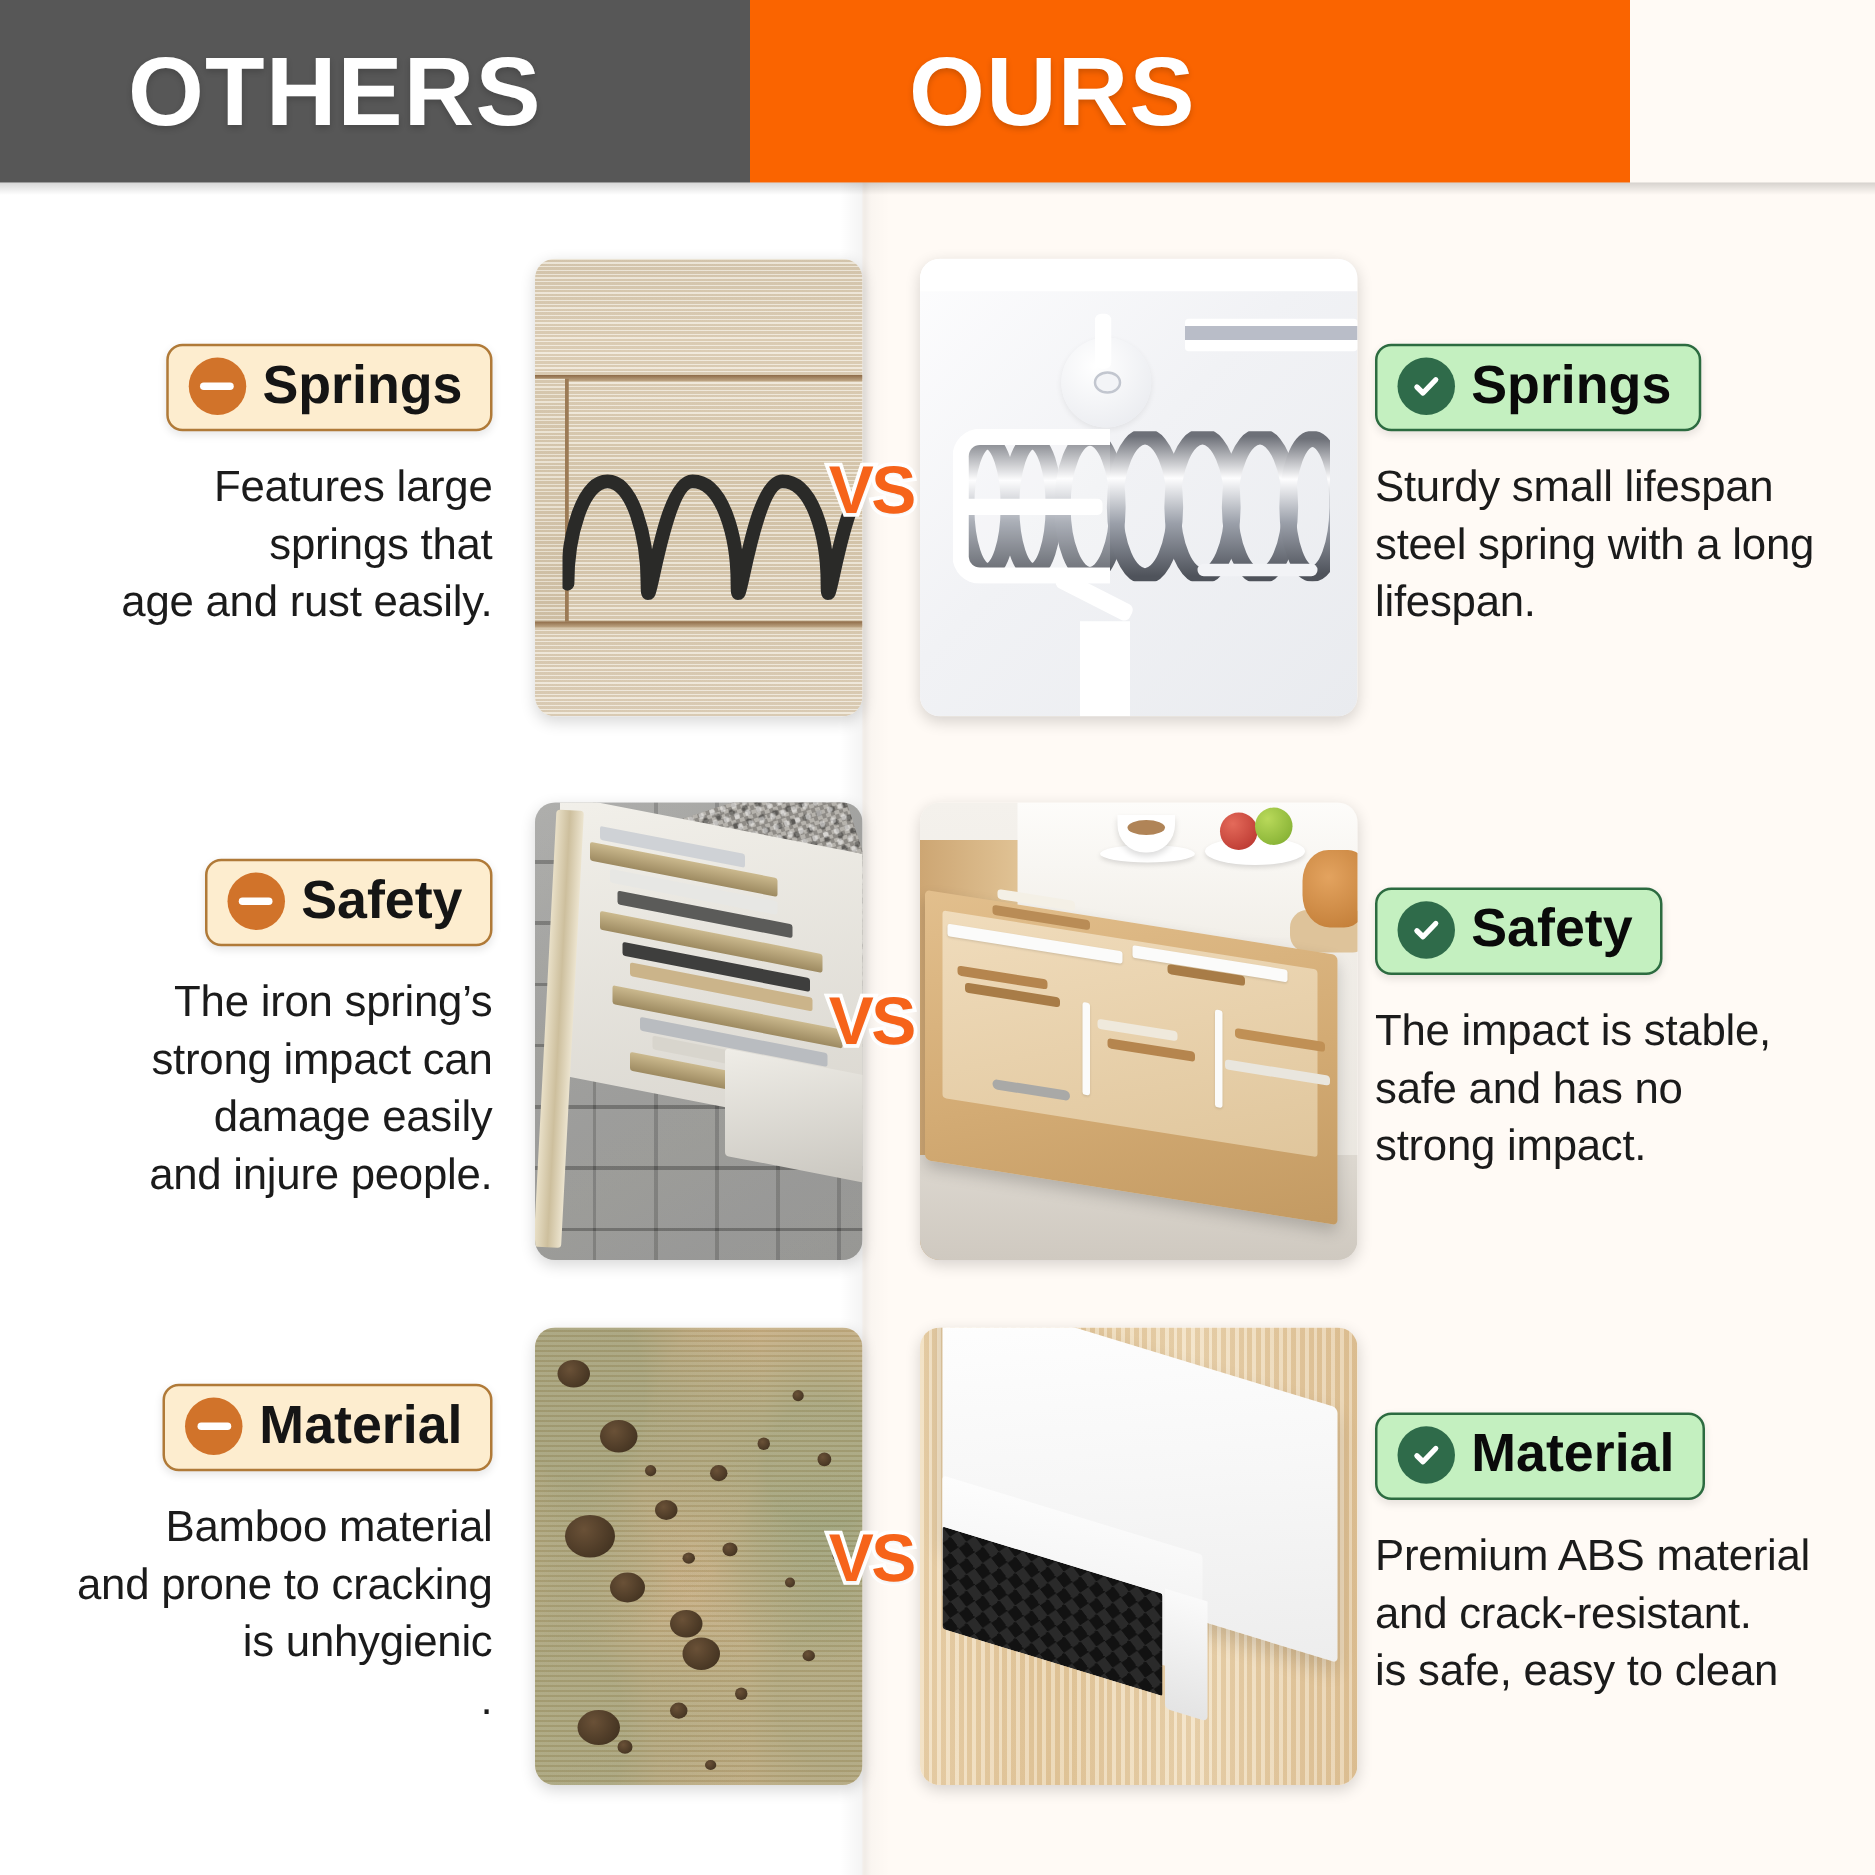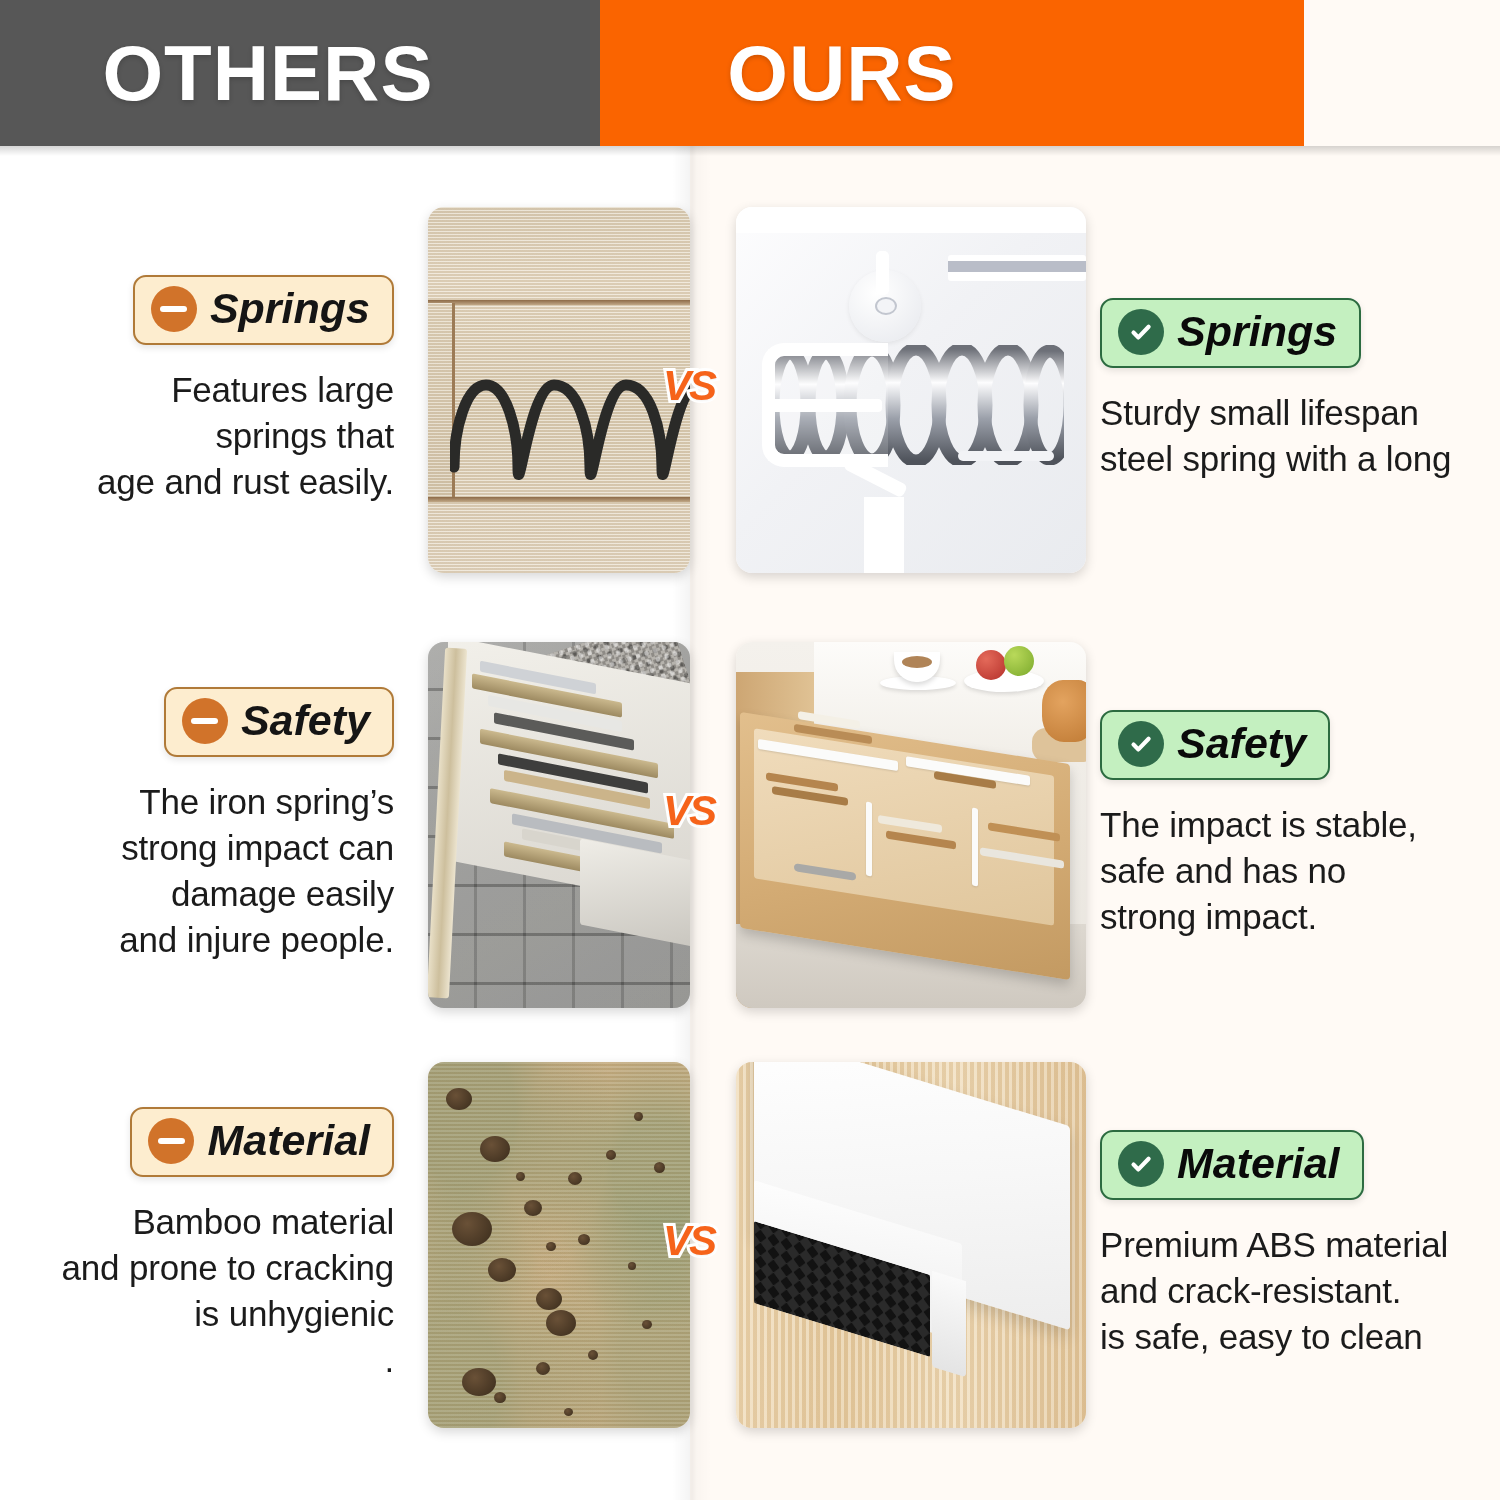--- a/index.html
+++ b/index.html
@@ -136,21 +136,20 @@
     display: inline-flex;
     align-items: center;
     gap: 13px;
     box-sizing: border-box;
     padding: 9px 22px 11px 16px;
     border-radius: 13px;
     font-size: 43px;
     line-height: 1.05;
     font-weight: bold;
     white-space: nowrap;
-    font-style: italic;
   }
   .badge-neg {
     background: #fdedcf;
     border: 2.5px solid #b07a38;
     color: #151515;
     box-shadow: 0 3px 7px rgba(0,0,0,0.10);
   }
   .badge-pos {
     background: #c4f0c0;
     border: 2.5px solid #2c6b40;
@@ -462,22 +461,21 @@
     background: linear-gradient(to bottom, #fafafa, #e4e4e4);
     transform: skewY(17deg);
     border-radius: 0 0 4px 4px;
   }
 
   
   .vs {
     position: absolute;
     font-family: "Liberation Sans", sans-serif;
     font-weight: bold;
-    font-style: italic;
-    font-size: 42px;
+    font-size: 54px;
     line-height: 1;
     color: #f6631a;
     -webkit-text-stroke: 6px #ffffff;
     paint-order: stroke fill;
     letter-spacing: -2px;
     z-index: 6;
     text-shadow: 0 1px 2px rgba(0,0,0,0.05);
   }
   #vs-0 { left: 663px; top: 365px; }
   #vs-1 { left: 663px; top: 790px; }
@@ -570,20 +568,21 @@
           <span class="badge-icon icon-check">
             <svg width="28" height="28" viewBox="0 0 28 28">
               <path d="M6.5 14.6 L11.4 19.4 L21.6 8.8" fill="none" stroke="#ffffff" stroke-width="4.2" stroke-linecap="round" stroke-linejoin="round"></path>
             </svg>
           </span>
           <span class="badge-label">Springs</span>
         </div>
         <div class="para">
           <span class="ln">Sturdy small lifespan</span>
           <span class="ln">steel spring with a long</span>
+          <span class="ln">lifespan.</span>
         </div>
       </div>
     </div>
   </div>
 
   <div class="row" id="row-1">
 
     <div class="side side-left">
       <div class="txtblock txt-left">
         <div class="badge badge-neg">

